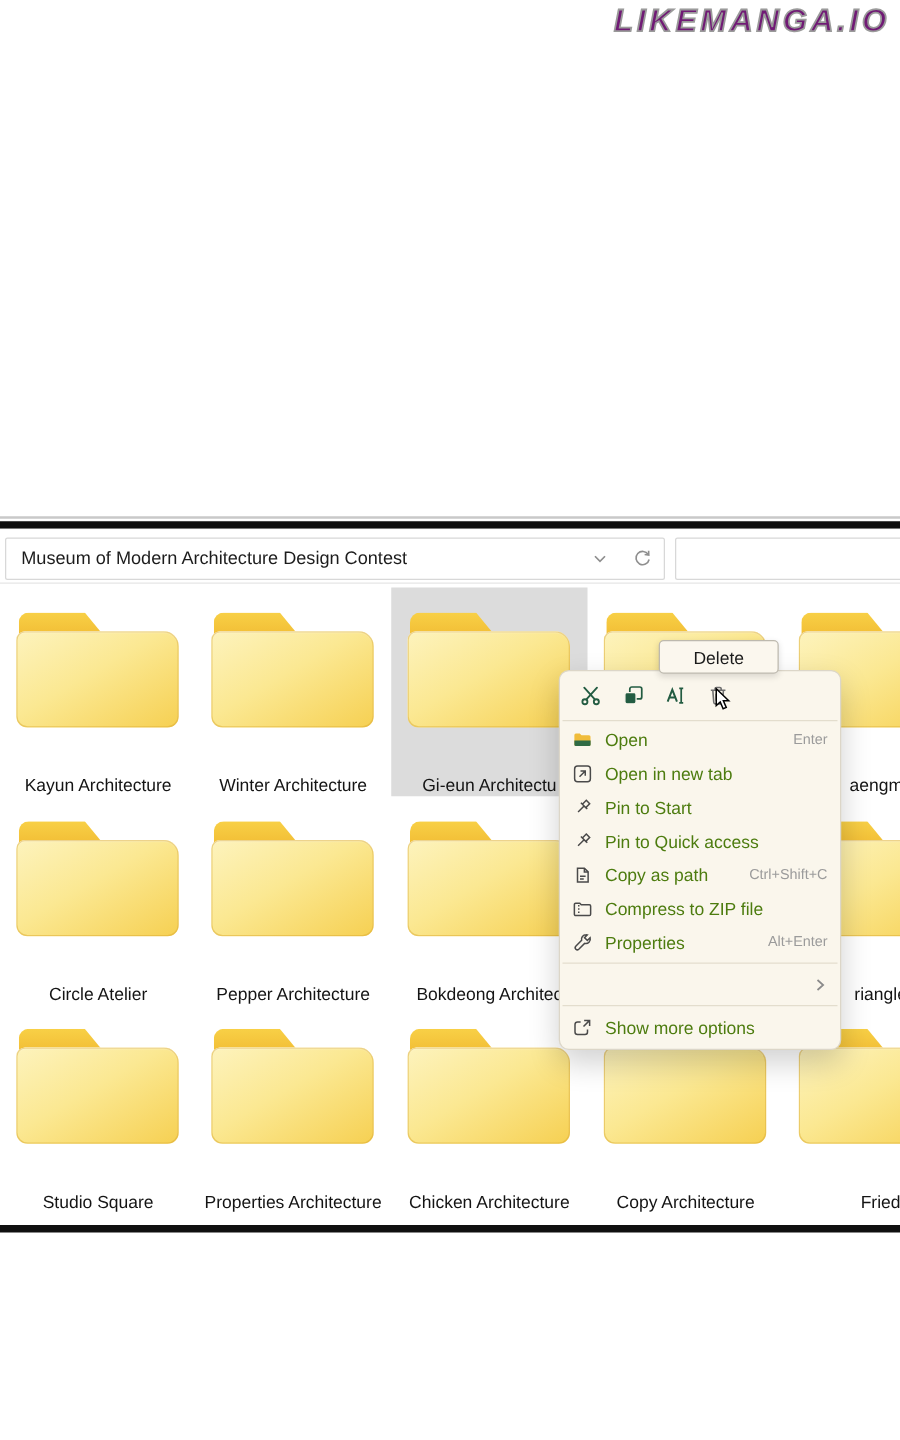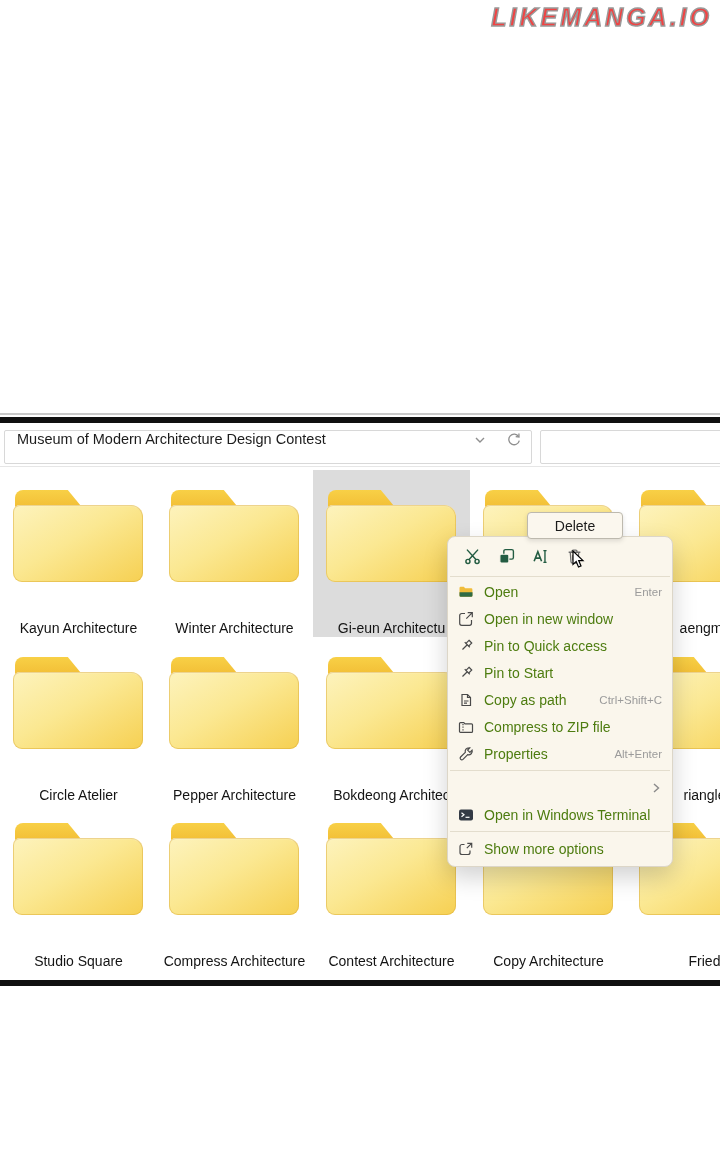--- a/index.html
+++ b/index.html
@@ -6,34 +6,34 @@
   body{
     width:720px;height:1152px;position:relative;overflow:hidden;
     background:#ffffff;
     font-family:"Liberation Sans", sans-serif;
     -webkit-font-smoothing:antialiased;
   }
   
   .watermark{
     position:absolute;top:3px;right:8px;
     font-size:25px;font-weight:800;font-style:italic;letter-spacing:3px;
-    color:#ef4444;-webkit-text-stroke:1.4px #9a9a9a;
+    color:#701a75;-webkit-text-stroke:1.4px #9a9a9a;
     text-shadow:0 0 1px #bbb;
     user-select:none;
   }
   
   .grey-line-top{position:absolute;left:0;top:413px;width:720px;height:2px;background:#c9c9c9;}
   .black-line-top{position:absolute;left:0;top:417px;width:720px;height:6px;background:#101010;}
   .black-line-bottom{position:absolute;left:0;top:980px;width:720px;height:6px;background:#101010;}
   
   .toolbar{position:absolute;left:0;top:423px;width:720px;height:43px;background:#fff;border-bottom:1px solid #e6e6e6;}
   .address-box{
     position:absolute;left:4px;top:7px;width:528px;height:34px;box-sizing:border-box;
     background:#fff;border:1px solid #d8d8d8;border-radius:2px;
-    display:flex;align-items:flex-start;
+    display:flex;align-items:center;
   }
   .address-text{padding-left:12px;font-size:14.5px;color:#1c1c1c;white-space:nowrap;flex:1;}
   .addr-ico{width:18px;height:18px;display:flex;align-items:center;justify-content:center;flex:0 0 auto;}
   .addr-chevron{margin-right:16px;}
   .addr-refresh{margin-right:8px;}
   .search-box{
     position:absolute;left:540px;top:7px;width:190px;height:34px;box-sizing:border-box;
     background:#fff;border:1px solid #d8d8d8;border-radius:2px;
   }
   
@@ -192,28 +192,28 @@
       <div class="tab"></div>
       <div class="front"></div>
     </div>
   <div class="flabel">Studio Square</div>
 </div>
 <div class="cell" style="left:156px;top:803px">
   <div class="folder">
       <div class="tab"></div>
       <div class="front"></div>
     </div>
-  <div class="flabel">Compress Architecture</div>
+  <div class="flabel">Properties Architecture</div>
 </div>
 <div class="cell" style="left:313px;top:803px">
   <div class="folder">
       <div class="tab"></div>
       <div class="front"></div>
     </div>
-  <div class="flabel">Contest Architecture</div>
+  <div class="flabel">Chicken Architecture</div>
 </div>
 <div class="cell" style="left:470px;top:803px">
   <div class="folder">
       <div class="tab"></div>
       <div class="front"></div>
     </div>
   <div class="flabel">Copy Architecture</div>
 </div>
 <div class="cell" style="left:626px;top:803px">
   <div class="folder">
@@ -263,53 +263,53 @@
     <span class="mi-ic">
       <svg width="16" height="16" viewBox="0 0 16 16">
         <path d="M1.5 4 a1.2 1.2 0 0 1 1.2-1.2 h3.1 l1.4 1.4 h6 a1.2 1.2 0 0 1 1.2 1.2 v6.2 a1.2 1.2 0 0 1-1.2 1.2 H2.7 a1.2 1.2 0 0 1-1.2-1.2 Z" fill="#f0bc3a"></path>
         <path d="M1.5 8.3 h13 v3.3 a1.2 1.2 0 0 1-1.2 1.2 H2.7 a1.2 1.2 0 0 1-1.2-1.2 Z" fill="#2f6b45"></path>
       </svg>
     </span>
     <span class="mi-label">Open</span>
     <span class="mi-short">Enter</span>
   </div>
 
-
-  <div class="mi">
-    <span class="mi-ic">
-      <svg width="16" height="16" viewBox="0 0 16 16" fill="none" stroke="currentColor" stroke-width="1.2">
-        <path d="M7 2.5 H3.7 a2 2 0 0 0-2 2 v7.8 a2 2 0 0 0 2 2 h7.8 a2 2 0 0 0 2-2 V9"></path>
-        <path d="M9.7 1.7 H14.3 V6.3 M14.3 1.7 L8.3 7.7"></path>
-      </svg>
-    </span>
-    <span class="mi-label">Open in new window</span>
-    <span class="mi-short"></span>
-  </div>
+  <div class="mi">
+    <span class="mi-ic">
+      <svg width="16" height="16" viewBox="0 0 16 16" fill="none" stroke="currentColor" stroke-width="1.2">
+        <rect x="1.7" y="1.7" width="12.6" height="12.6" rx="2.4"></rect>
+        <path d="M5.6 10.4 L10 6 M6.4 5.8 H10.2 V9.6"></path>
+      </svg>
+    </span>
+    <span class="mi-label">Open in new tab</span>
+    <span class="mi-short"></span>
+  </div>
+
 
   <div class="mi">
     <span class="mi-ic">
       <svg width="16" height="16" viewBox="0 0 16 16" fill="none" stroke="currentColor" stroke-width="1.2">
         <g transform="rotate(45 8 8)">
           <path d="M6.1 1.8 H9.9 V6.2 H6.1 Z M4.4 6.2 H11.6 M8 6.2 V13"></path>
         </g>
       </svg>
     </span>
-    <span class="mi-label">Pin to Quick access</span>
+    <span class="mi-label">Pin to Start</span>
     <span class="mi-short"></span>
   </div>
 
   <div class="mi">
     <span class="mi-ic">
       <svg width="16" height="16" viewBox="0 0 16 16" fill="none" stroke="currentColor" stroke-width="1.2">
         <g transform="rotate(45 8 8)">
           <path d="M6.1 1.8 H9.9 V6.2 H6.1 Z M4.4 6.2 H11.6 M8 6.2 V13"></path>
         </g>
       </svg>
     </span>
-    <span class="mi-label">Pin to Start</span>
+    <span class="mi-label">Pin to Quick access</span>
     <span class="mi-short"></span>
   </div>
 
   <div class="mi">
     <span class="mi-ic">
       <svg width="16" height="16" viewBox="0 0 16 16" fill="none" stroke="currentColor" stroke-width="1.2">
         <path d="M4 2.5 H9.5 L12.5 5.5 V13.5 H4 Z"></path>
         <path d="M9.5 2.5 V5.5 H12.5"></path>
         <path d="M6 9 H10.5 M6 11.2 H9"></path>
       </svg>
@@ -344,31 +344,20 @@
   <div class="mi">
     <span class="mi-ic"></span>
     <span class="mi-label"></span>
     <span class="mi-chevron">
       <svg width="12" height="12" viewBox="0 0 12 12" fill="none" stroke="currentColor" stroke-width="1.4">
           <path d="M4 2 L8.5 6 L4 10"></path>
         </svg>
     </span>
   </div>
 
-  <div class="mi">
-    <span class="mi-ic">
-      <svg width="16" height="16" viewBox="0 0 16 16">
-        <rect x="1" y="2.5" width="14" height="11" rx="2" fill="#333a45"></rect>
-        <path d="M3.5 5.8 L6 7.8 L3.5 9.8" fill="none" stroke="#ffffff" stroke-width="1.2"></path>
-        <path d="M7.5 10.3 H11.5" stroke="#ffffff" stroke-width="1.2"></path>
-      </svg>
-    </span>
-    <span class="mi-label">Open in Windows Terminal</span>
-    <span class="mi-short"></span>
-  </div>
 
   <div class="sep2"></div>
 
   <div class="mi">
     <span class="mi-ic">
       <svg width="16" height="16" viewBox="0 0 16 16" fill="none" stroke="currentColor" stroke-width="1.2">
         <path d="M6.5 3.5 H4 a2 2 0 0 0-2 2 v6 a2 2 0 0 0 2 2 h6 a2 2 0 0 0 2-2 V9.5"></path>
         <path d="M9.3 2.3 H13.7 V6.7 M13.7 2.3 L8.8 7.2"></path>
       </svg>
     </span>

